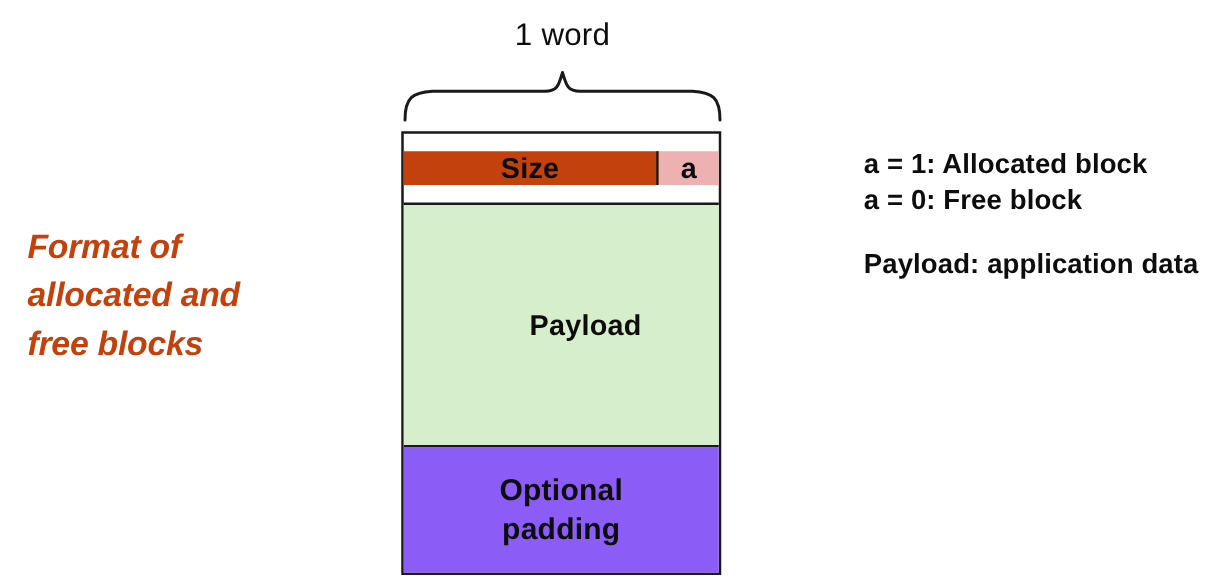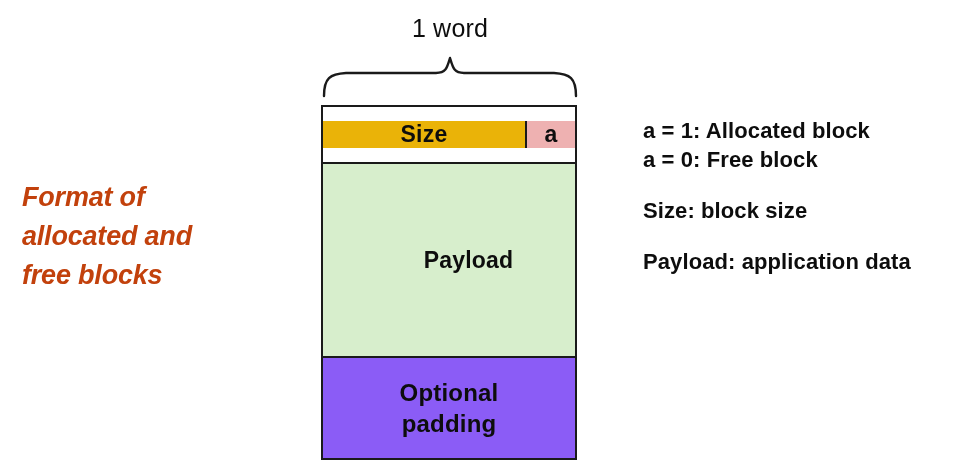--- a/index.html
+++ b/index.html
@@ -76,21 +76,21 @@
   #header-row {
     height: 57px;
     border-bottom: 2px solid #1a1a1a;
     display: flex;
     flex-direction: row;
     padding: 0;
   }
   #size-cell {
     box-sizing: border-box;
     flex: 0 0 204px;
-    background: #eab308;
+    background: #c2410c;
     display: flex;
     align-items: center;
     justify-content: center;
     font-size: 23px;
     font-weight: bold;
     border-right: 2px solid #1a1a1a;
     letter-spacing: 0.2px;
   }
   #a-cell {
     box-sizing: border-box;
@@ -126,21 +126,21 @@
     top: 116px;
     width: 320px;
     font-size: 22px;
     font-weight: bold;
     color: #0d0d0d;
     line-height: 29px;
     letter-spacing: 0.1px;
   }
   .legend-group { margin-bottom: 22px; }
   .legend-group:last-child { margin-bottom: 0; }
-  .legend-line { white-space: nowrap; }
+  .legend-line { white-space: nowrap; margin-left: 48px; }
 </style>
 </head>
 <body>
 
 <div id="left-label">
   <div>Format of</div>
   <div>allocated and</div>
   <div>free blocks</div>
 </div>
 
@@ -174,21 +174,18 @@
 
 </div>
 
 <div id="legend">
 
   <div class="legend-group">
     <div class="legend-line">a = 1: Allocated block</div>
     <div class="legend-line">a = 0: Free block</div>
   </div>
 
-  <div class="legend-group">
-    <div class="legend-line">Size: block size</div>
-  </div>
 
   <div class="legend-group">
     <div class="legend-line">Payload: application data</div>
   </div>
 
 </div>
 
 </body></html>

